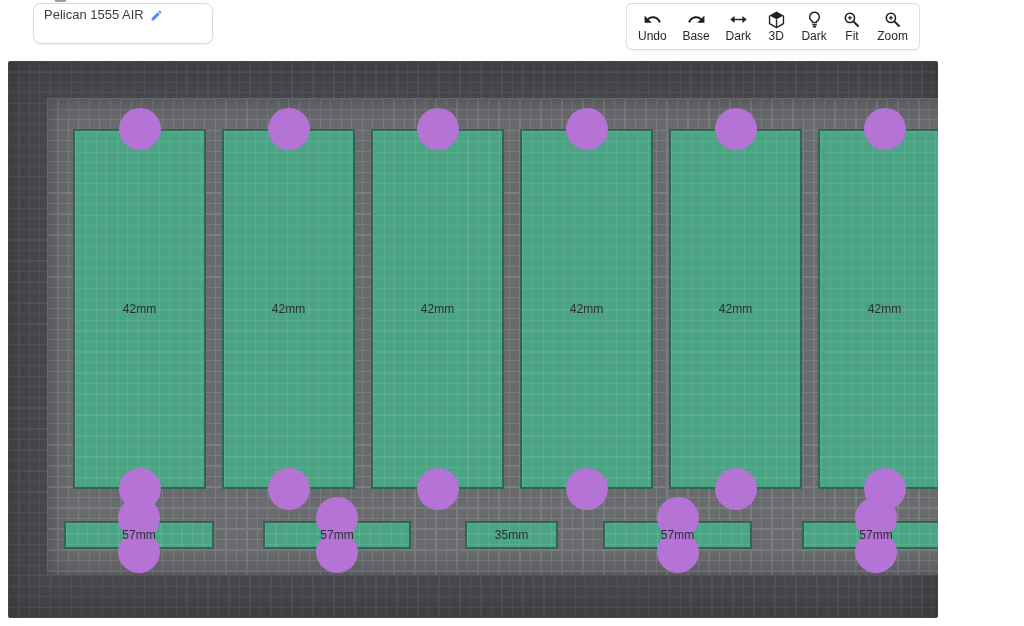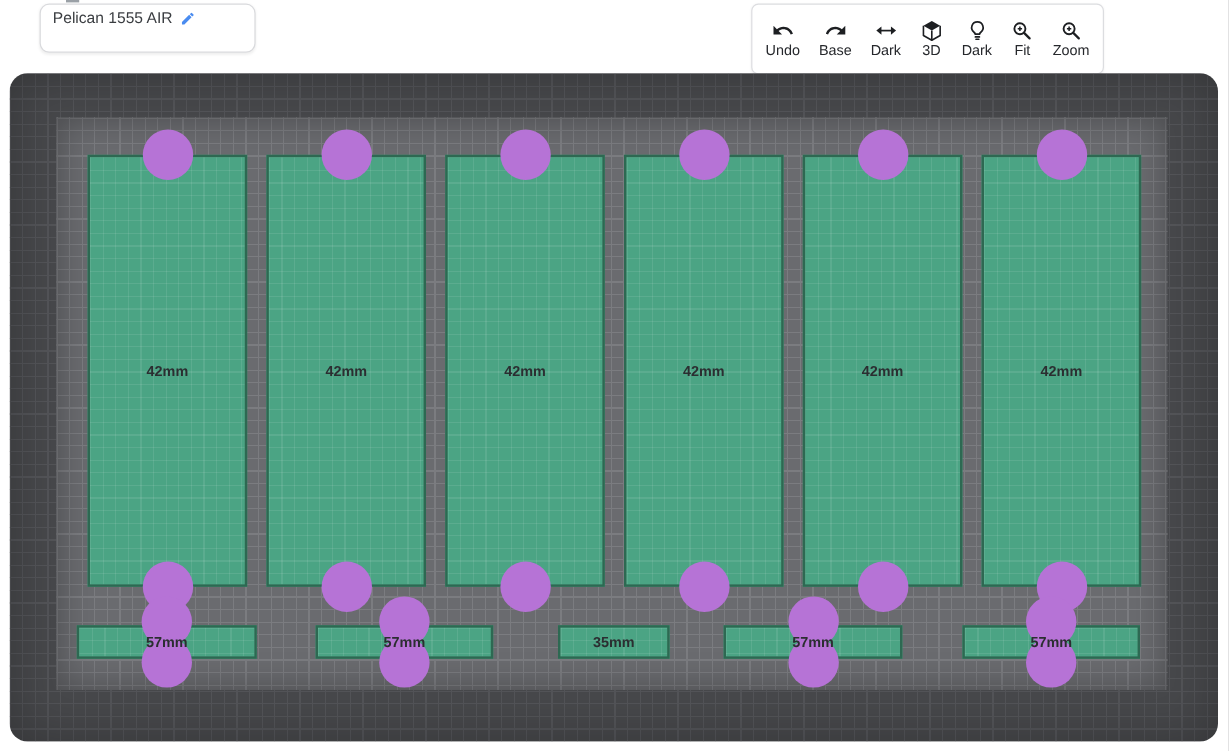--- a/index.html
+++ b/index.html
@@ -28,46 +28,45 @@
     display: flex; flex-direction: column; justify-content: space-between;
   }
   .info-row1 { display: flex; align-items: center; gap: 6px; font-size: 13px; color: #3a3d41; line-height: 1.1; }
   .info-row2 { display: flex; align-items: center; font-size: 13px; color: #5b5e63; line-height: 1.1; }
   .base-group { margin-left: auto; display: flex; align-items: center; gap: 2px; }
   .edit-pencil svg { display: block; }
   .chev svg { display: block; }
 
   
   .toolbar {
-    position: absolute; left: 626px; top: 3px; width: 294px; height: 59px;
+    position: absolute; left: 626px; top: 3px; width: 294px; height: 47px;
     background: #fff;
     border: 1px solid #dcdde0; border-radius: 6px;
     box-shadow: 0 1px 2px rgba(60,64,67,.08);
     display: flex; align-items: center; justify-content: space-between;
     padding: 0 11px;
   }
   .tool-btn {
     display: flex; flex-direction: column; align-items: center; justify-content: center;
     gap: 0px; background: none; border: none; padding: 1px 0 0 0;
     font-family: inherit; cursor: pointer;
   }
   .tool-btn svg { width: 19px; height: 19px; display: block; }
   .tool-label { font-size: 12px; color: #26282c; line-height: 1.15; margin-top: 1px; }
 
   
   .canvas {
-    position: absolute; left: 8px; top: 61px; width: 1007px; height: 557px;
-    border-radius: 15px;
+    position: absolute; left: 8px; top: 61px; width: 930px; height: 557px;
+    border-radius: 2px;
     background-color: var(--canvas-bg, #47484b);
     background-image:
       repeating-linear-gradient(to right,  var(--canvas-grid, #535458) 0 1px, transparent 1px 10.5px),
       repeating-linear-gradient(to bottom, var(--canvas-grid, #535458) 0 1px, transparent 1px 10.5px);
     box-shadow: inset 0 0 45px rgba(0,0,0,0.28);
     overflow: hidden;
-    font-weight: bold;
   }
   .foam {
     position: absolute; left: 39px; top: 37px; width: 926px; height: 477px;
     background-color: var(--foam-bg, #6a6b6f);
     background-image:
       repeating-linear-gradient(to right,  var(--foam-grid, #7b7c80) 0 1px, transparent 1px 10.5px),
       repeating-linear-gradient(to bottom, var(--foam-grid, #7b7c80) 0 1px, transparent 1px 10.5px);
     box-shadow: inset 0 0 30px rgba(0,0,0,0.33);
   }
   .pocket {

